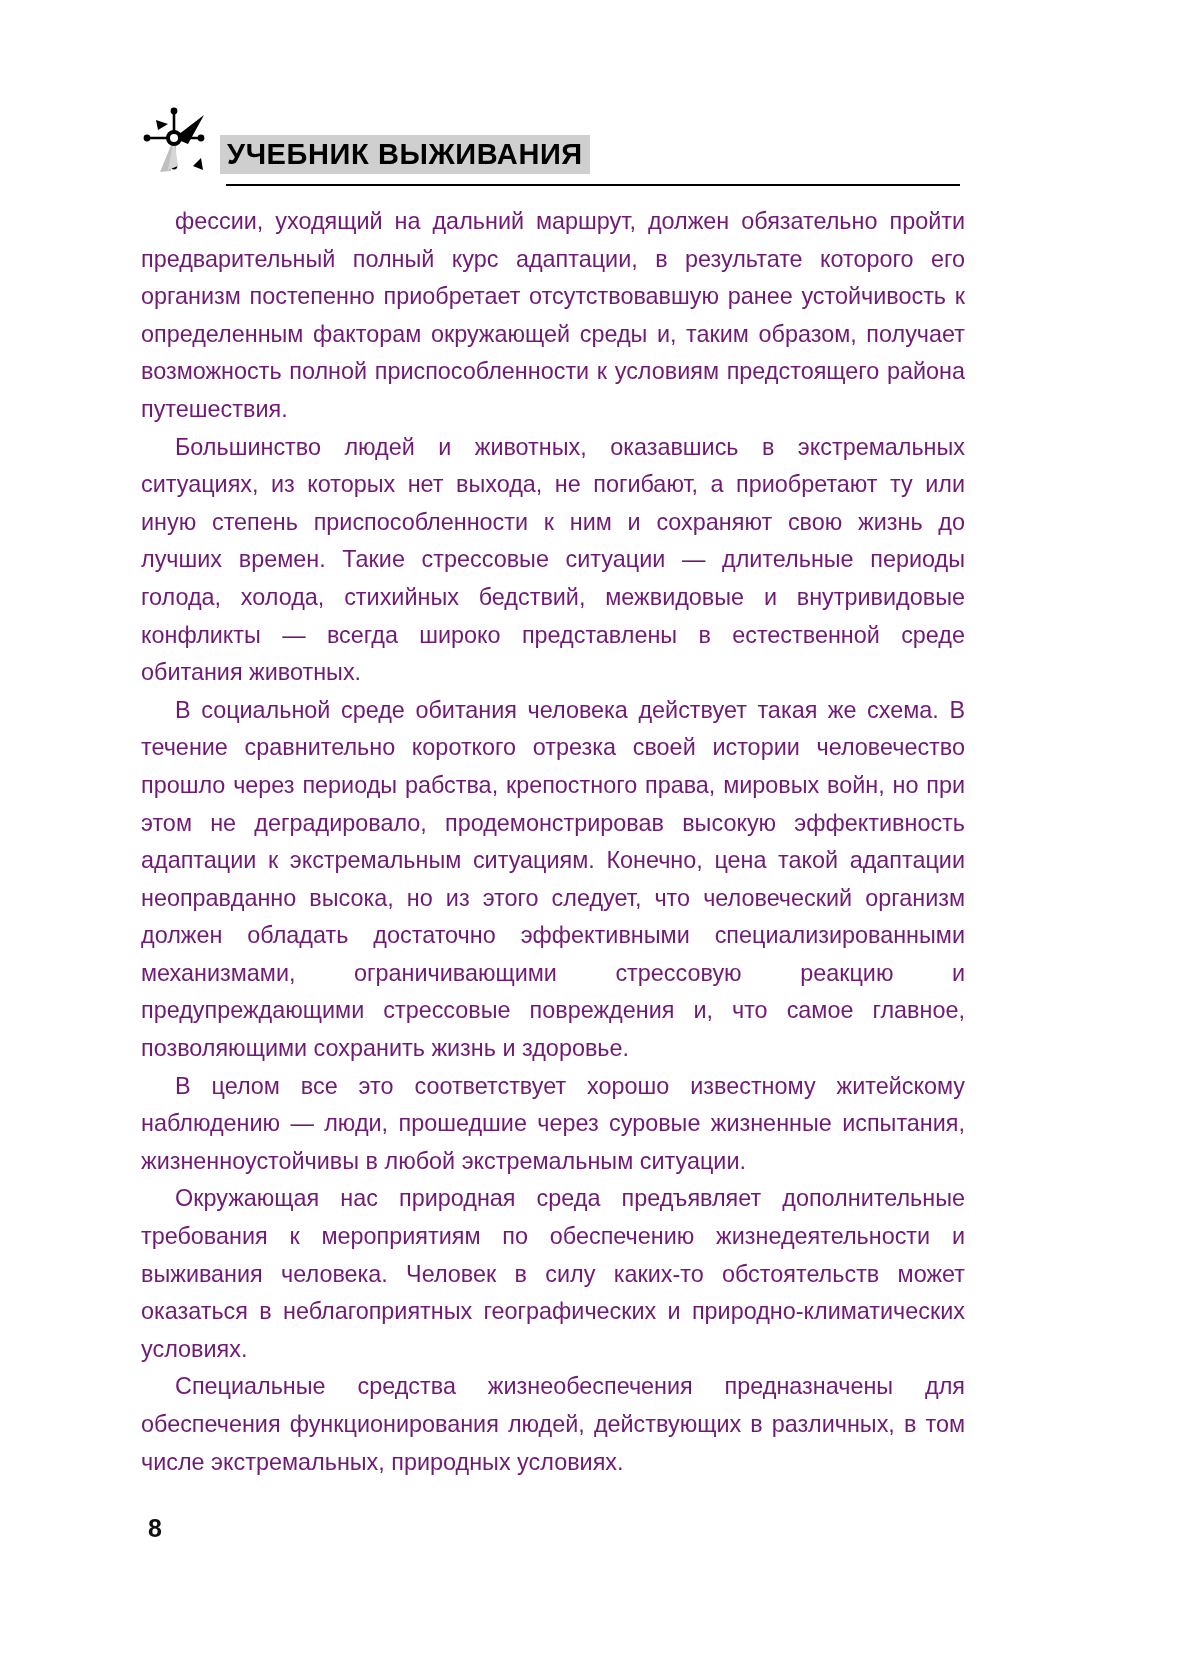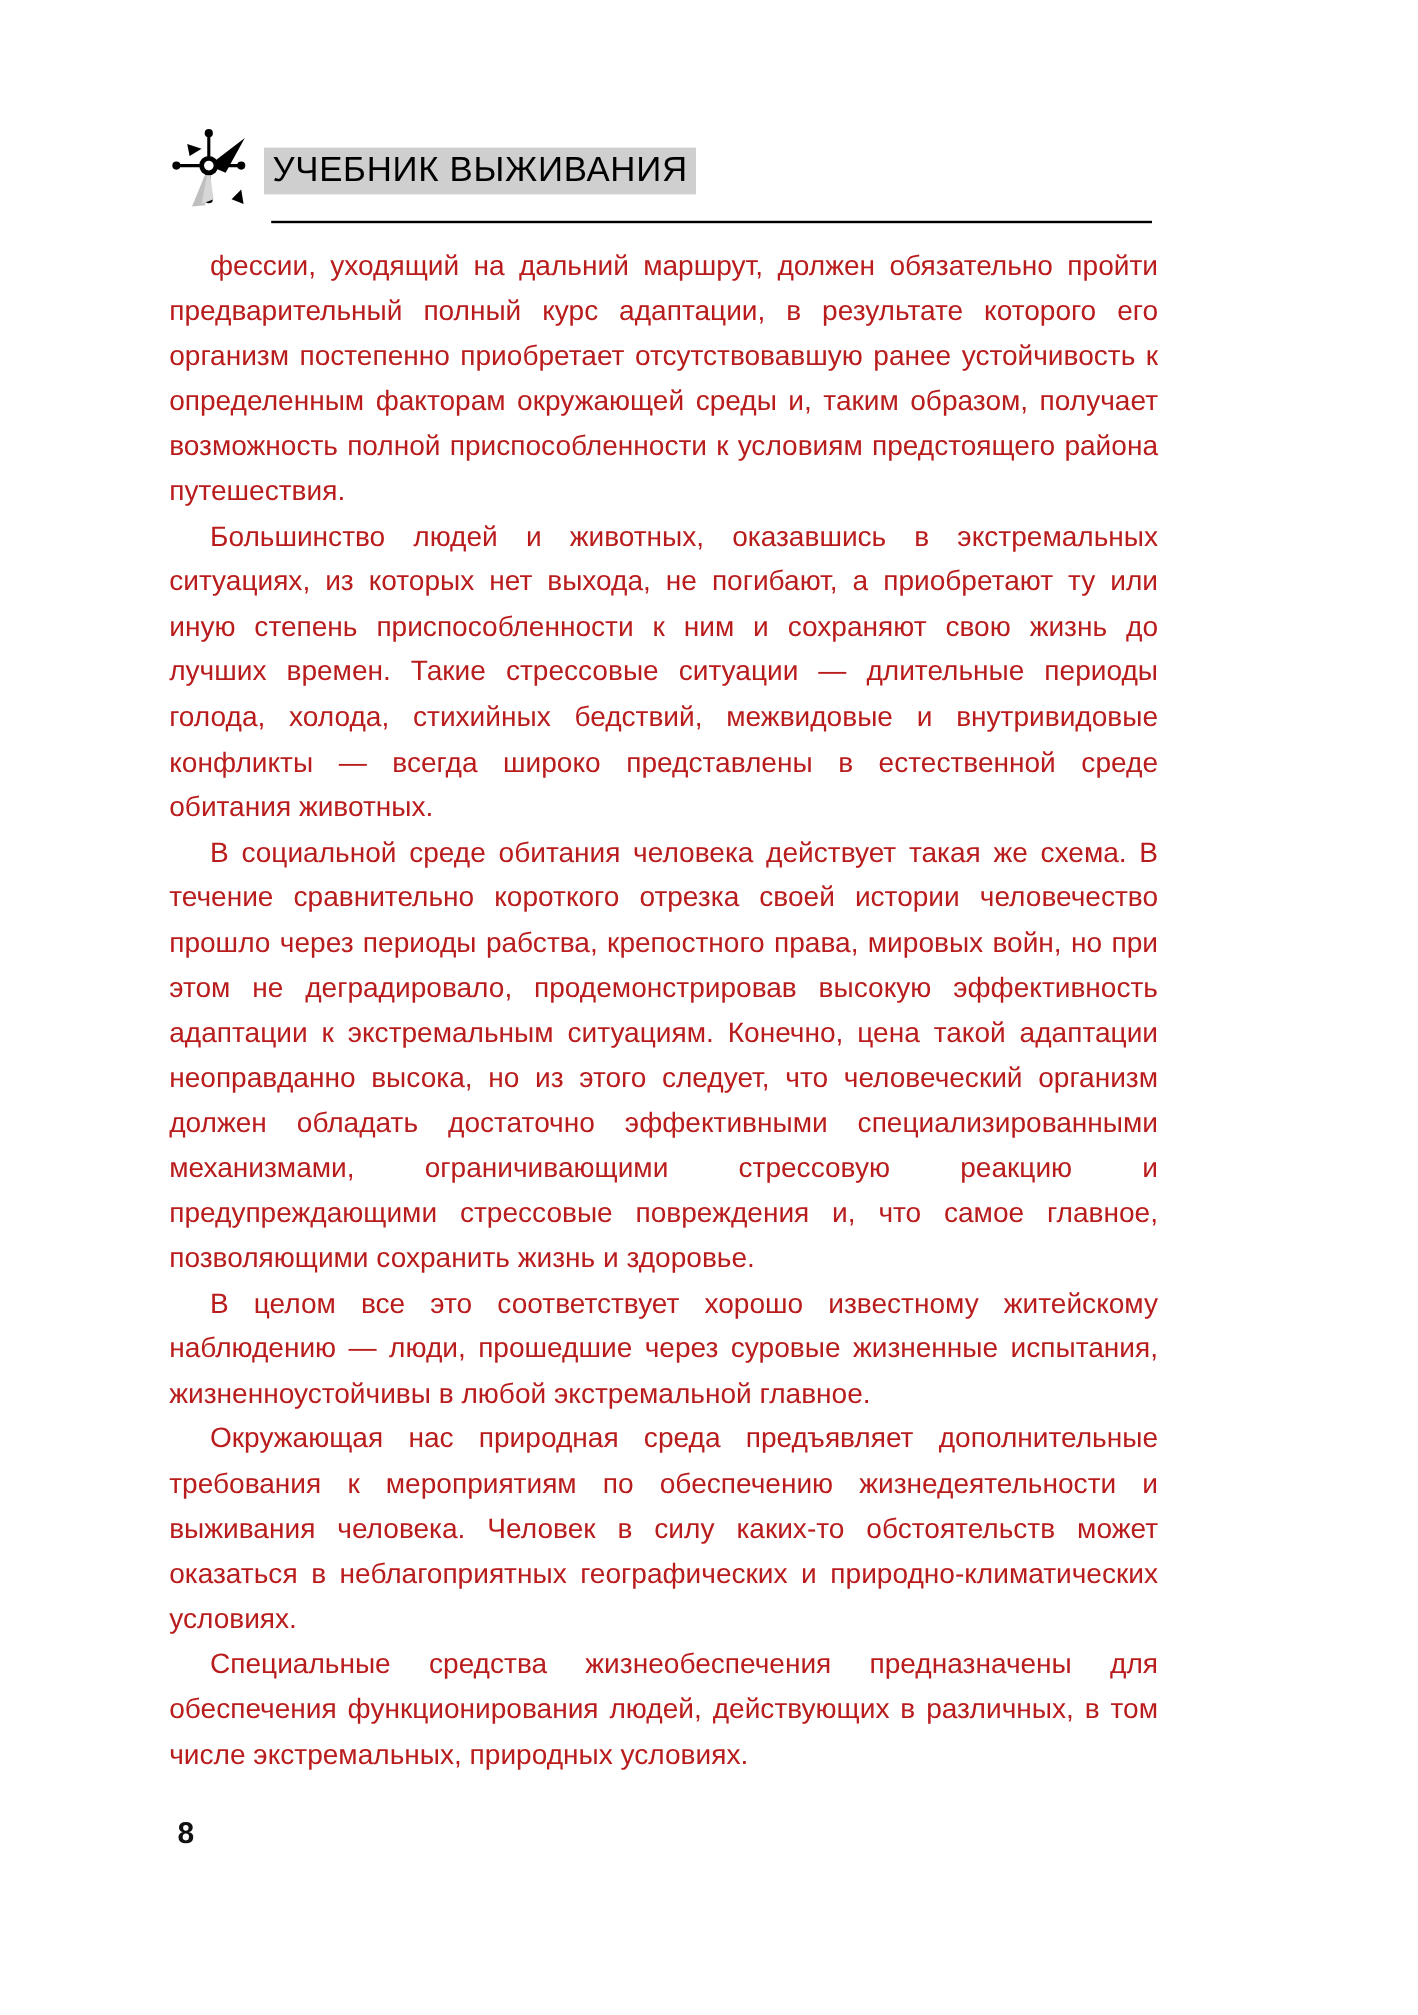--- a/index.html
+++ b/index.html
@@ -49,23 +49,23 @@
 
   .head-title {
     display: inline-block;
     background: #cfcfcf;
     color: #000000;
     font-size: 29px;
     letter-spacing: 0.6px;
     line-height: 1.12;
     padding: 3px 7px 4px 7px;
     margin-left: 10px;
-    margin-bottom: 12px;
+    margin-bottom: 0;
     white-space: nowrap;
-    font-weight: 400;
+    font-weight: 700;
   }
 
   .head-rule {
     position: absolute;
     left: 86px;
     top: 72px;
     width: 734px;
     height: 2px;
     background: #000000;
   }
@@ -73,21 +73,21 @@
   
   .body-text {
     position: absolute;
     left: 141px;
     top: 203px;
     width: 824px;
     font-size: 23.4px;
     line-height: 37.6px;
     text-align: justify;
     text-justify: inter-word;
-    color: #b91c1c;
+    color: #701a75;
   }
 
   .body-text p {
     margin: 0;
     text-indent: 34px;
     hyphens: manual;
   }
 
   
   .folio {
@@ -130,20 +130,20 @@
       </span>
       <span class="head-title">УЧЕБНИК ВЫЖИВАНИЯ</span>
     </div>
     <div class="head-rule"></div>
   </div>
 
   <div class="body-text">
     <p>фессии, уходящий на дальний маршрут, должен обязательно пройти предварительный полный курс адаптации, в результате которого его организм постепенно приобретает отсутствовавшую ранее устойчивость к определенным факторам окружающей среды и, таким образом, получает возможность полной приспособленности к условиям предстоящего района путешествия.</p>
     <p>Большинство людей и животных, оказавшись в экстремальных ситуациях, из которых нет выхода, не погибают, а приобретают ту или иную степень приспособленности к ним и сохраняют свою жизнь до лучших времен. Такие стрессовые ситуации — длительные периоды голода, холода, стихийных бедствий, межвидовые и внутривидовые конфликты — всегда широко представлены в естественной среде обитания животных.</p>
     <p>В социальной среде обитания человека действует такая же схема. В течение сравнительно короткого отрезка своей истории человечество прошло через периоды рабства, крепостного права, мировых войн, но при этом не деградировало, продемонстрировав высокую эффективность адаптации к экстремальным ситуациям. Конечно, цена такой адаптации неоправданно высока, но из этого следует, что человеческий организм должен обладать достаточно эффективными специализированными механизмами, ограничивающими стрессовую реакцию и предупреждающими стрессовые повреждения и, что самое главное, позволяющими сохранить жизнь и здоровье.</p>
-    <p>В целом все это соответствует хорошо известному житейскому наблюдению — люди, прошедшие через суровые жизненные испытания, жизненноустойчивы в любой экстремальной главное.</p>
+    <p>В целом все это соответствует хорошо известному житейскому наблюдению — люди, прошедшие через суровые жизненные испытания, жизненноустойчивы в любой экстремальным ситуации.</p>
     <p>Окружающая нас природная среда предъявляет дополнительные требования к мероприятиям по обеспечению жизнедеятельности и выживания человека. Человек в силу каких-то обстоятельств может оказаться в неблагоприятных географических и природно-климатических условиях.</p>
     <p>Специальные средства жизнеобеспечения предназначены для обеспечения функционирования людей, действующих в различных, в том числе экстремальных, природных условиях.</p>
   </div>
 
   <div class="folio">8</div>
 
 </div>
 
 </body></html>

